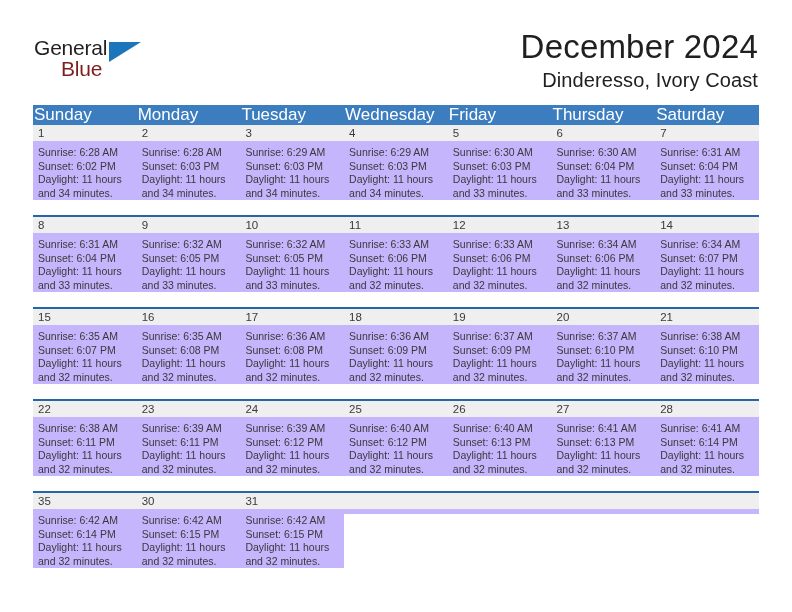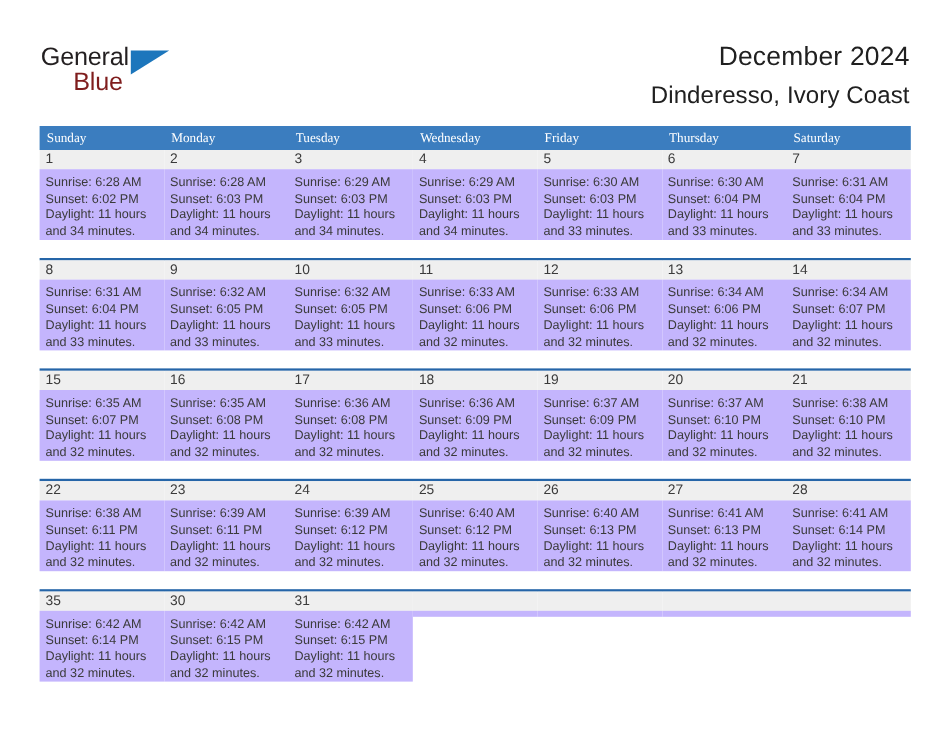--- a/index.html
+++ b/index.html
@@ -65,21 +65,21 @@
     border-top: 0 solid transparent;
   }
 
   .title-block {
     position: absolute;
     right: 34px;
     top: 30px;
     text-align: right;
   }
   .title-main {
-    font-size: 22px;
+    font-size: 33px;
     color: #202020;
     line-height: 34px;
     font-weight: normal;
     letter-spacing: 0.2px;
   }
   .title-sub {
     font-size: 20px;
     color: #202020;
     line-height: 22px;
     margin-top: 5px;
@@ -96,26 +96,25 @@
   .dow-row {
     display: flex;
     width: 726px;
     height: 20px;
     background: #3b7dbf;
   }
   .dow-cell {
     width: 103.71px;
     box-sizing: border-box;
     color: #ffffff;
-    font-size: 11px;
+    font-size: 17px;
     line-height: 20px;
-    padding-left: 6px;
+    padding-left: 1px;
     white-space: nowrap;
     overflow: hidden;
-    font-family: Liberation Serif, serif;
   }
 
   .week {
     width: 726px;
     border-top: 2px solid #2565a8;
     margin-top: 8px;
   }
   .week.first { margin-top: 0; border-top: none; }
 
   .week-inner {

